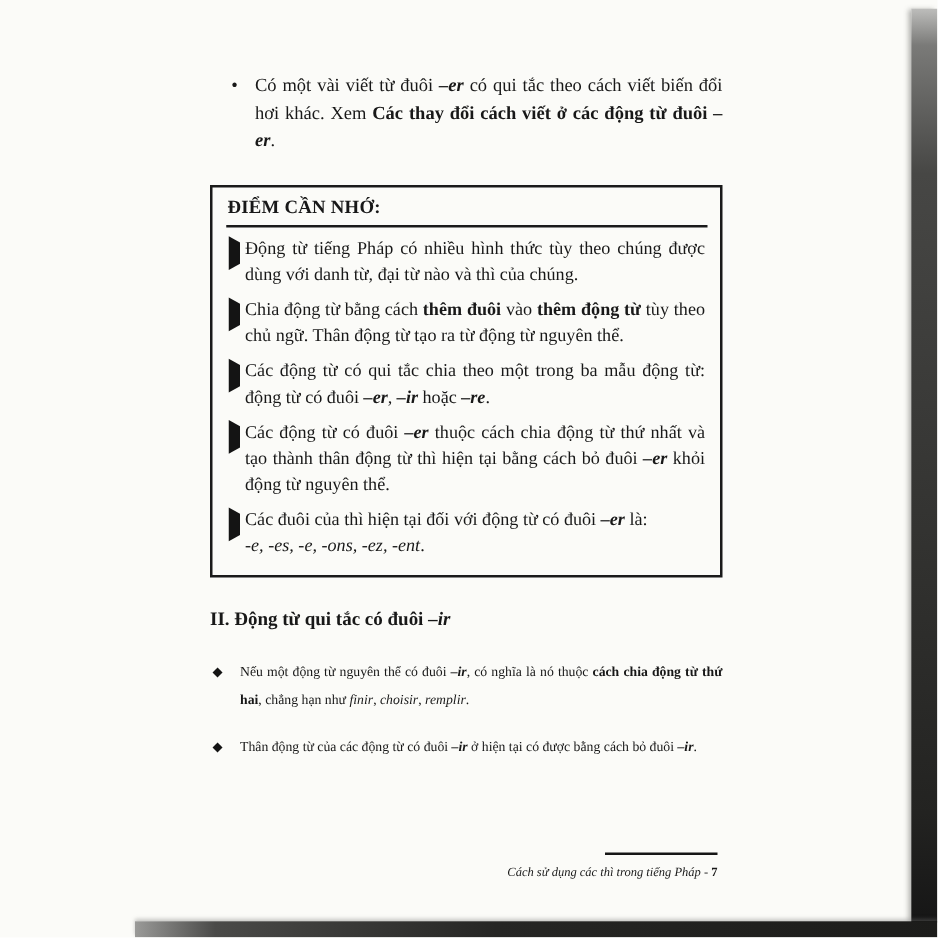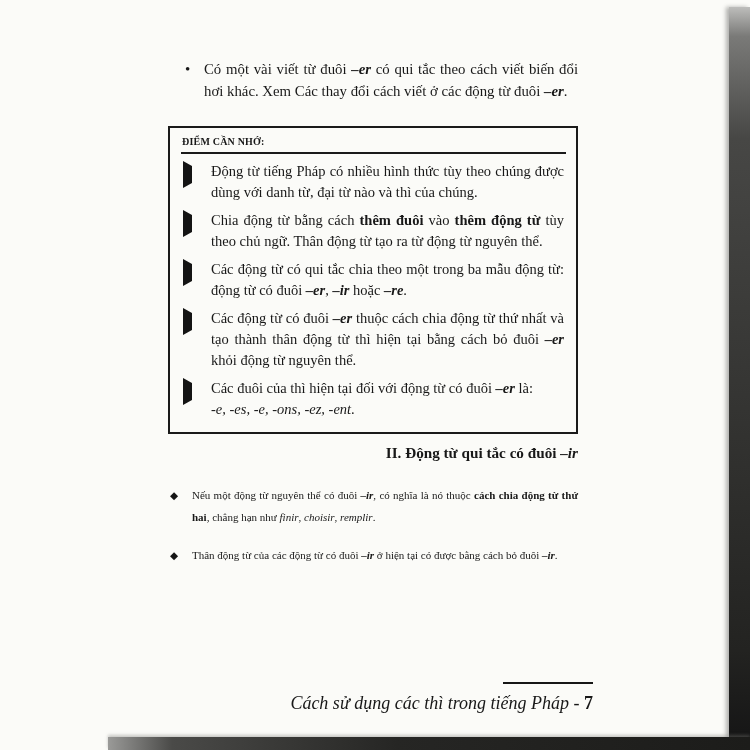--- a/index.html
+++ b/index.html
@@ -32,65 +32,64 @@
   }
   
   .note-box {
     margin-top:24px;
     border:2px solid #1a1a1a;
     padding:6px 10px 12px 11px;
     background:#fbfbf8;
   }
   .note-title {
     font-weight:bold;
-    font-size:10px;
+    font-size:15px;
     padding:2px 0 5px 1px;
     letter-spacing:0.2px;
   }
   .note-rule { height:2px; background:#1a1a1a; margin-bottom:2px; }
-  .note-item { display:flex; gap:15px; margin-top:7px; }
+  .note-item { display:flex; gap:0; margin-top:7px; }
   .arrow-wrap { flex:0 0 13px; padding-top:5px; margin-left:2px; }
   .arrow {
     width:0; height:0;
     border-top:5px solid transparent;
     border-bottom:5px solid transparent;
     border-left:9px solid #141414;
   }
   .note-text {
     flex:1;
     font-size:14.5px;
     line-height:21px;
     text-align:justify;
     padding-right:2px;
   }
   
   .section-heading {
-    margin-top:10px;
+    margin-top:25px;
     font-size:15.2px;
     font-weight:bold;
-    text-align:right;
   }
   .diamond-row { display:flex; gap:10px; margin-top:22px; }
   .diamond-row.second { margin-top:16px; }
   .diamond-icon {
     flex:0 0 12px;
     margin-left:2px;
     font-family:"DejaVu Sans","Liberation Sans",sans-serif;
     font-size:10.5px;
     line-height:22px;
     color:#141414;
   }
   .diamond-row .btext { font-size:11px; line-height:22px; }
   
   .footer {
     position:absolute;
-    left:183px; top:682px;
+    left:164px; top:682px;
     width:410px;
     text-align:right;
-    font-size:18px;
+    font-size:10px;
   }
   .footer-rule {
     margin-left:auto;
     width:90px; height:2px;
     background:#161616;
     margin-bottom:9px;
   }
   
   .edge-right {
     position:absolute;
@@ -109,21 +108,21 @@
 </style>
 </head>
 <body>
 
 <div class="page">
 
   <div class="content">
 
     <div class="bullet-row">
       <span class="dot">•</span>
-      <div class="btext"><span>Có một vài viết từ đuôi </span><span style="font-weight: bold; font-style: italic;">–er</span><span> có qui tắc theo cách viết biến đổi hơi khác. Xem </span><span style="font-weight: normal;">Các thay đổi cách viết ở các động từ đuôi </span><span style="font-weight: bold; font-style: italic;">–er</span><span>.</span></div>
+      <div class="btext"><span>Có một vài viết từ đuôi </span><span style="font-weight: bold; font-style: italic;">–er</span><span> có qui tắc theo cách viết biến đổi hơi khác. Xem </span><span style="font-weight: bold;">Các thay đổi cách viết ở các động từ đuôi </span><span style="font-weight: bold; font-style: italic;">–er</span><span>.</span></div>
     </div>
 
     <div class="note-box">
       <div class="note-title">ĐIỂM CẦN NHỚ:</div>
       <div class="note-rule"></div>
 
       <div class="note-item">
         <span class="arrow-wrap"><span class="arrow"></span></span>
         <div class="note-text"><span>Động từ tiếng Pháp có nhiều hình thức tùy theo chúng được dùng với danh từ, đại từ nào và thì của chúng.</span></div>
       </div>

